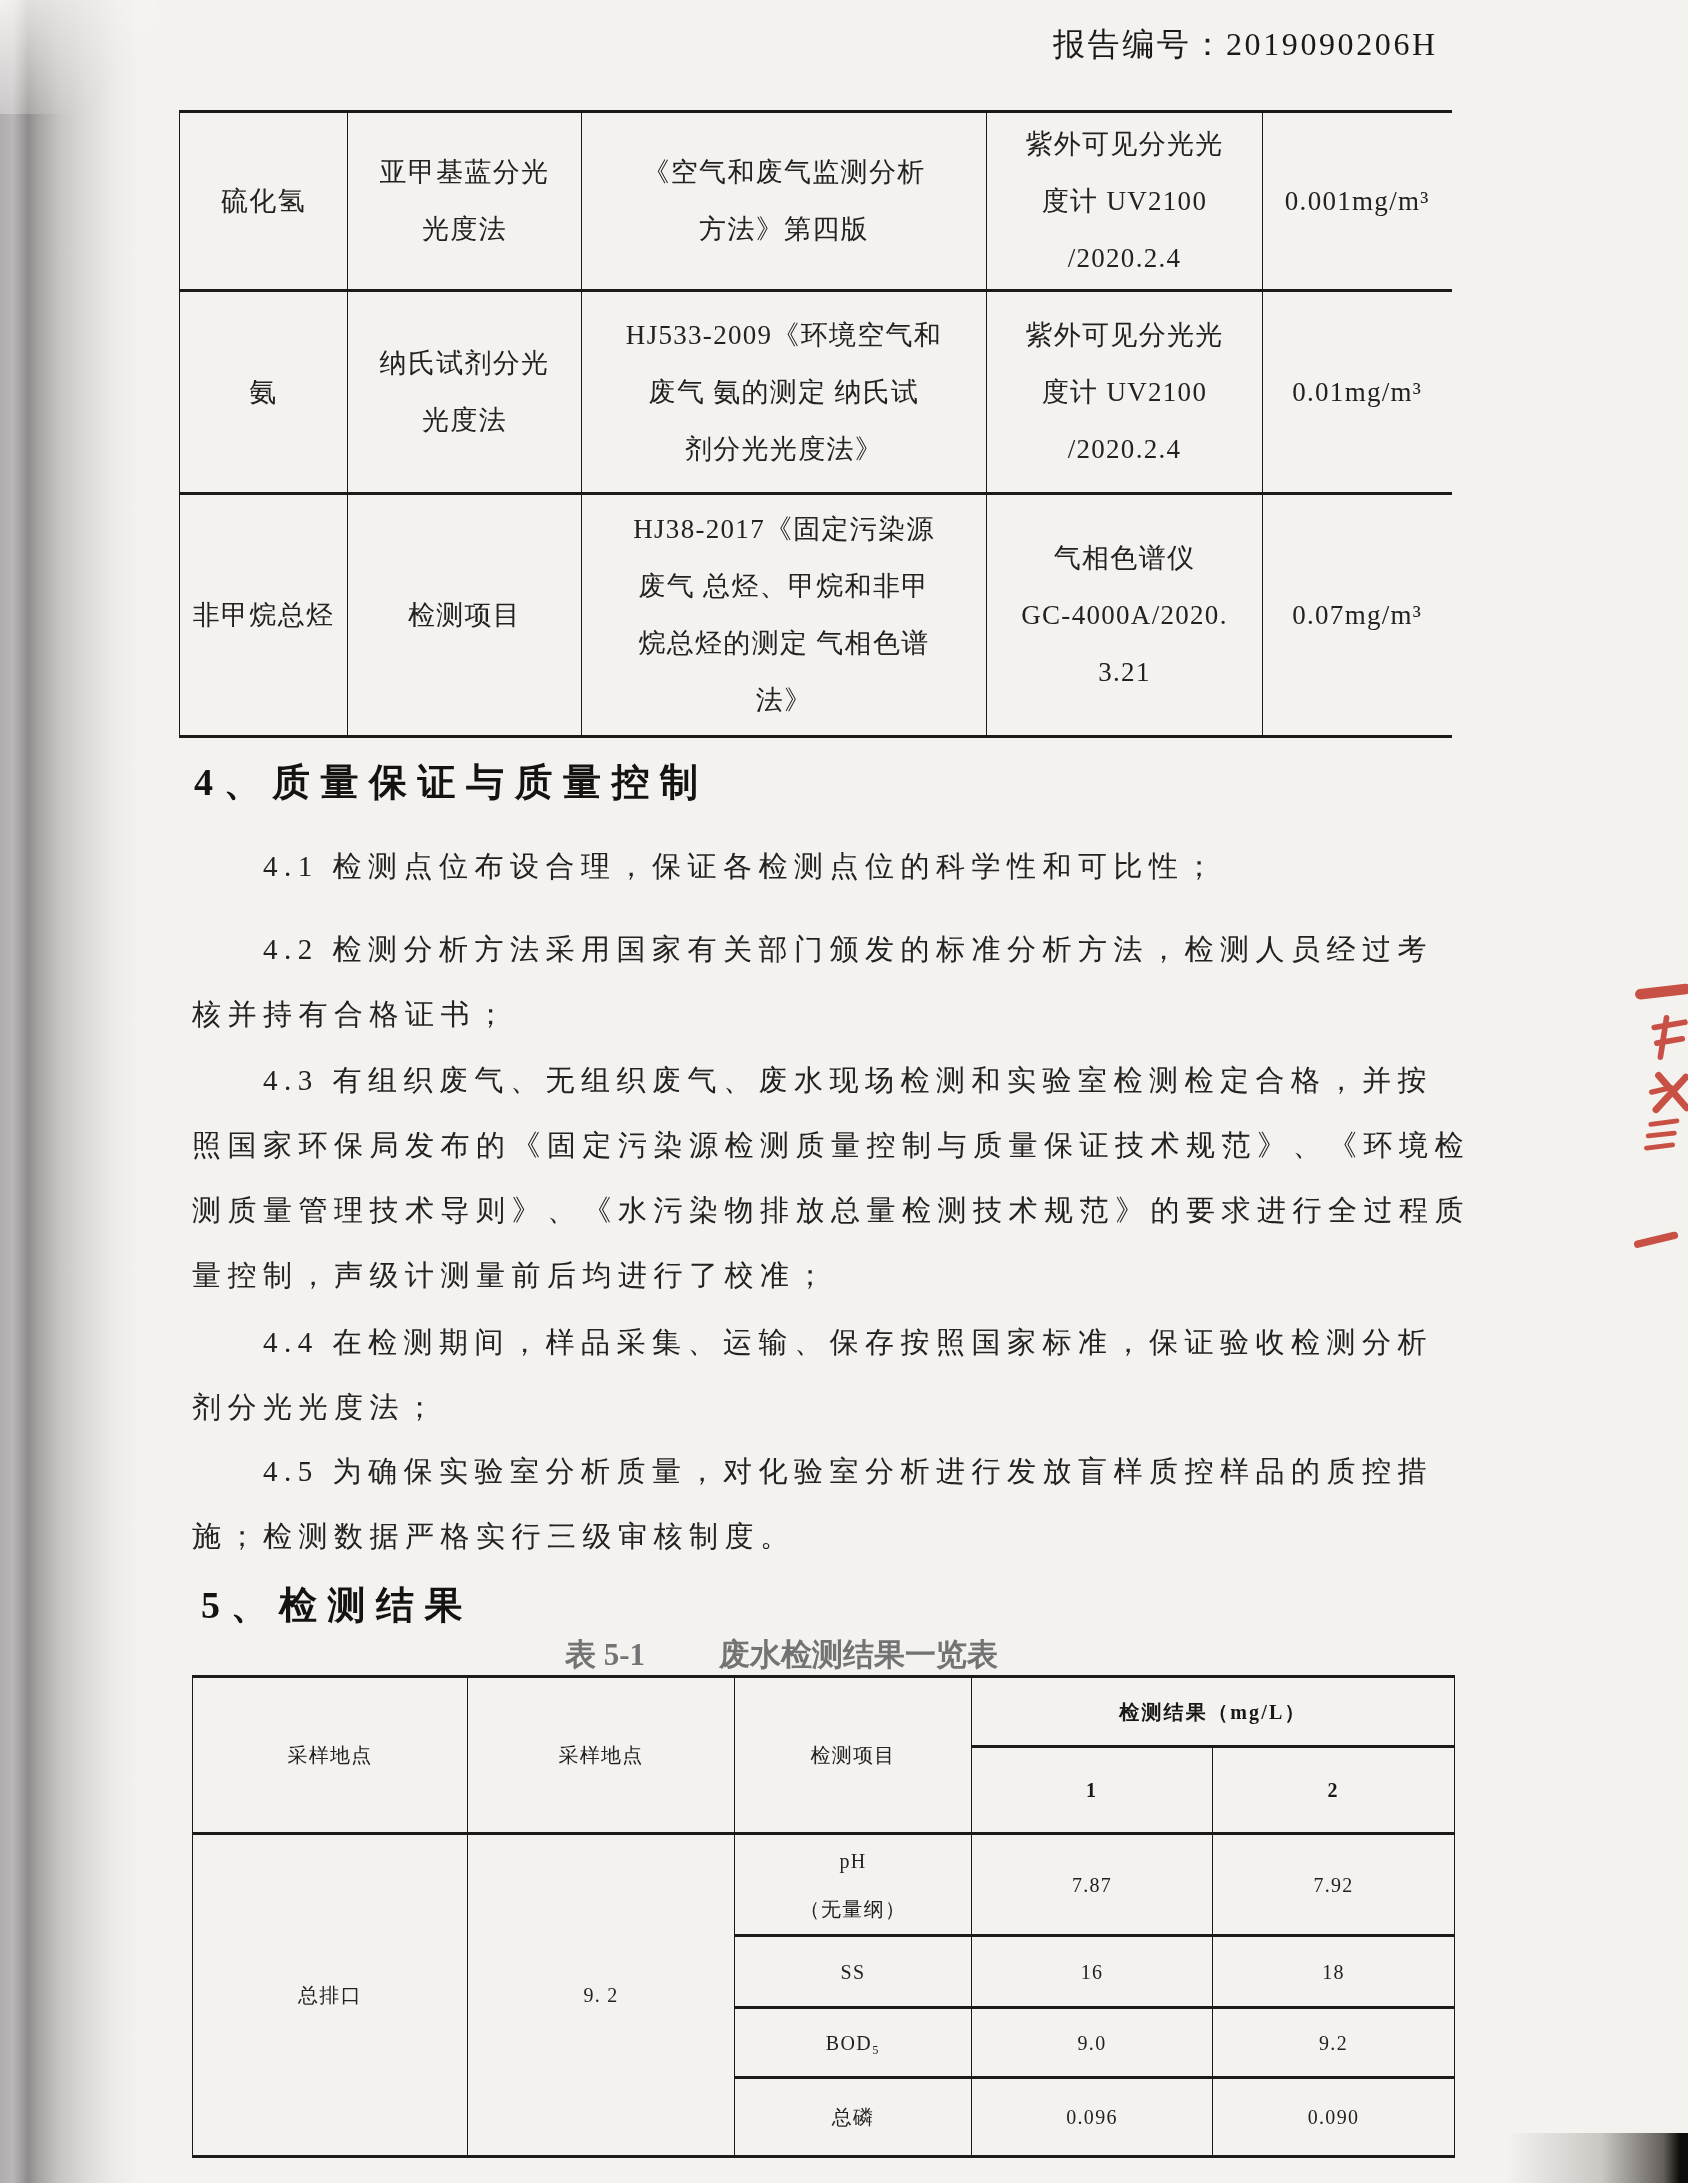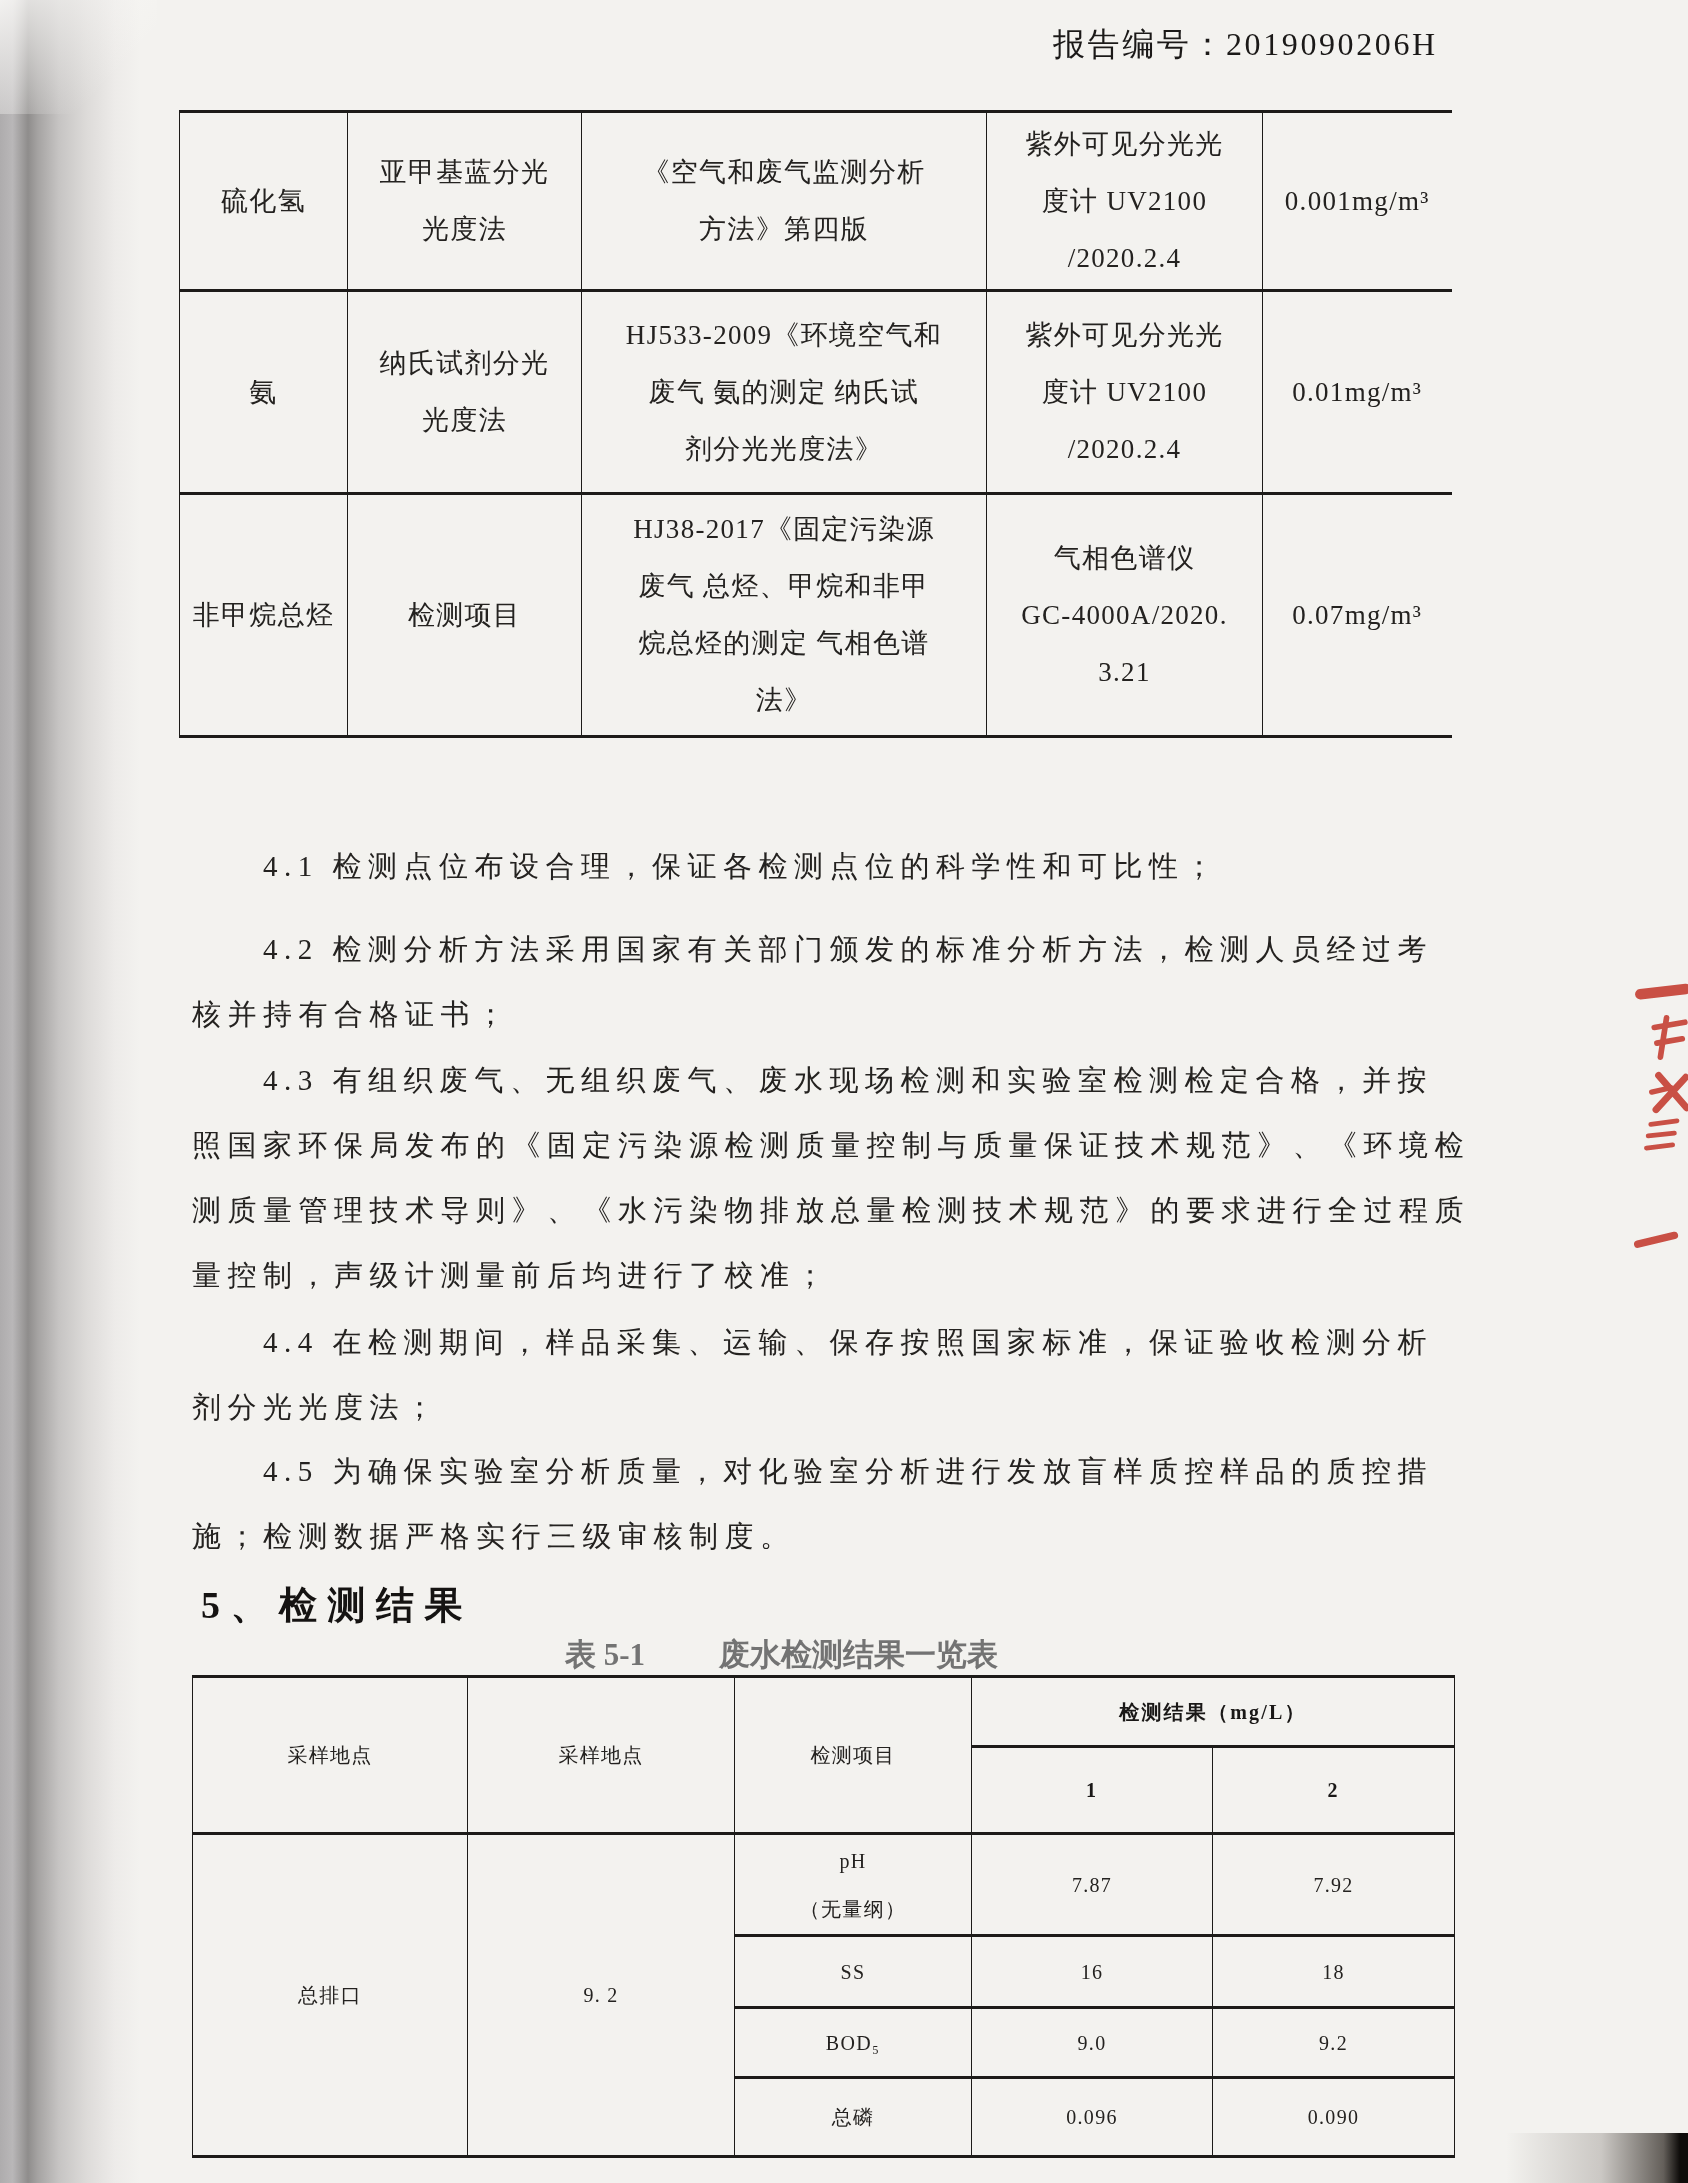--- a/index.html
+++ b/index.html
@@ -133,20 +133,21 @@
 烷总烃的测定 气相色谱
 法》</td>
       <td class="preline">气相色谱仪
 GC-4000A/2020.
 3.21</td>
       <td class="preline">0.07mg/m³</td>
     </tr>
   </tbody>
     </table>
 
+  <div class="sec-title" style="left:194px; top:757px;">4、质量保证与质量控制</div>
 
   <div class="para" style="top:834px;">
     <div class="line ind">4.1 检测点位布设合理，保证各检测点位的科学性和可比性；</div>
   </div>
   <div class="para" style="top:917px;">
     <div class="line ind">4.2 检测分析方法采用国家有关部门颁发的标准分析方法，检测人员经过考</div>
     <div class="line">核并持有合格证书；</div>
   </div>
   <div class="para" style="top:1048px;">
     <div class="line ind">4.3 有组织废气、无组织废气、废水现场检测和实验室检测检定合格，并按</div>

